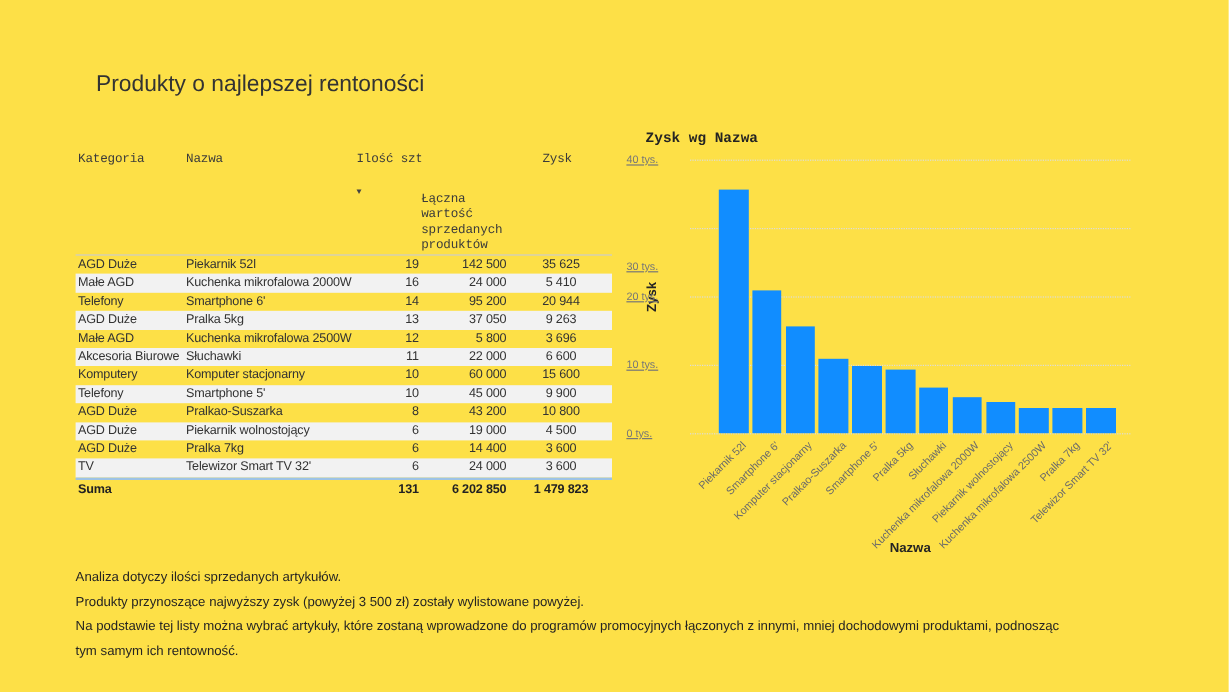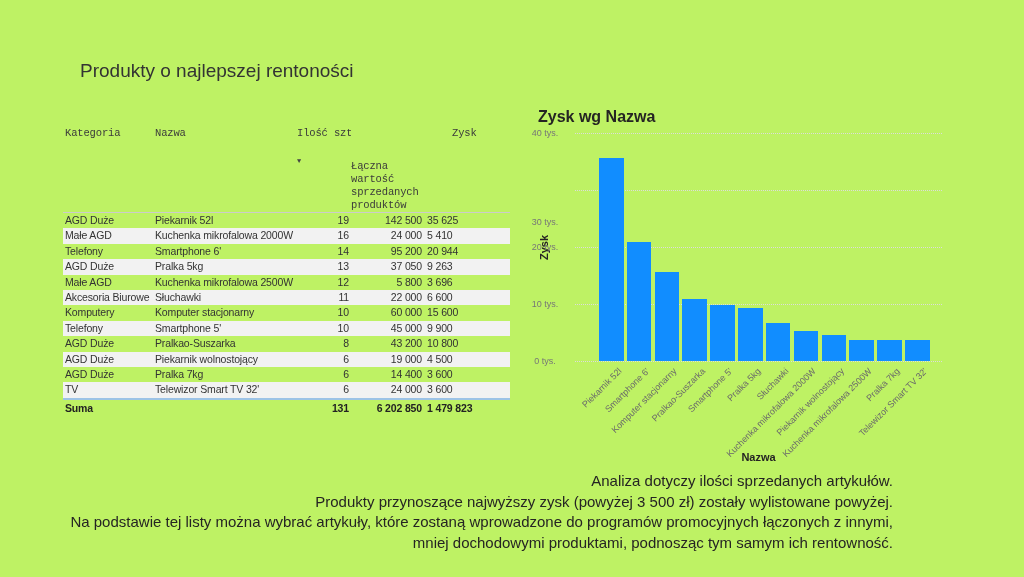--- a/index.html
+++ b/index.html
@@ -1,20 +1,20 @@
 <!DOCTYPE html>
 <html><head>
 <meta charset="utf-8">
 <style>
   * { margin: 0; padding: 0; box-sizing: border-box; }
   html, body { background: #ffffff; }
   body { font-family: "Liberation Sans", sans-serif; }
   #page {
     position: relative; width: 1024px; height: 577px;
-    background: #bef264; overflow: hidden;
+    background: #fde047; overflow: hidden;
   }
 
   
   .page-title {
     position: absolute; left: 80px; top: 60px;
     font-size: 19px; color: #333333; font-weight: 400;
   }
 
   
   .pbi-table {
@@ -26,77 +26,77 @@
     min-height: 44px; padding-top: 2px;
     border-bottom: 1px solid #cccccc;
     color: #3b3b3b;
   }
   .t-head .cell { line-height: 13px; font-family: Liberation Mono, monospace; }
   .cell { flex: 0 0 auto; overflow: hidden; white-space: nowrap; }
   .c0 { width: 92px;  text-align: left;  padding-left: 2px; }
   .c1 { width: 140px; text-align: left; }
   .c2 { width: 56px;  text-align: right; padding-right: 2px; }
   .c3 { width: 76px;  text-align: right; padding-right: 5px; }
-  .c4 { width: 83px;  text-align: left; padding-right: 2px; }
+  .c4 { width: 83px;  text-align: center; padding-right: 2px; }
   .t-head .c2 { text-align: left; padding-left: 2px; }
   .t-head .c3 { white-space: normal; text-align: left; padding-right: 0; margin-top: 33px; }
   .t-head .c4 { text-align: left; padding-left: 25px; }
   .sort-arrow {
     display: block; font-size: 7px; color: #444444;
     margin-top: 17px; line-height: 8px;
   }
   .t-row { display: flex; height: 15.4px; line-height: 15.4px; }
   .t-row:nth-child(even) { background: #f2f2f2; }
   .t-total {
     display: flex; height: 17px; line-height: 16px;
     border-top: 2px solid #9dc3e6; font-weight: 700; color: #222222;
   }
 
   
   .chart {
     position: absolute; left: 537px; top: 108px; width: 440px; height: 365px;
   }
   .chart-title {
     position: absolute; left: 1px; top: 0;
-    font-size: 16px; font-weight: 700; color: #252423;
+    font-size: 12px; font-weight: 700; color: #252423; font-family: Liberation Mono, monospace;
   }
   .plot {
     position: absolute; left: 38px; top: 25px; width: 367px; height: 228px;
   }
   .gridline {
     position: absolute; left: 0; width: 100%; height: 0;
     border-top: 1px dotted #dcdcdc; z-index: 1;
   }
   .bar {
     position: absolute; bottom: 0; background: #118DFF; z-index: 2;
   }
   .ytick {
     position: absolute; right: calc(100% + 7px); width: 46px;
-    text-align: center; font-size: 9px; color: #777777;
-    line-height: 10px; white-space: nowrap; z-index: 1;
+    text-align: left; font-size: 9px; color: #777777;
+    line-height: 10px; white-space: nowrap; z-index: 1; text-decoration: underline;
   }
   .xtick {
     position: absolute; font-size: 9px; color: #6a6a6a; white-space: nowrap;
     transform: rotate(-45deg); transform-origin: top right; z-index: 1;
   }
   .x-axis-title {
     position: absolute; left: 38px; width: 367px; top: 343px;
     text-align: center; font-size: 11px; font-weight: 700; color: #252423;
   }
   .y-axis-title {
     position: absolute; left: 0; top: 25px; height: 228px; width: 14px;
     display: flex; align-items: center; justify-content: center;
     writing-mode: vertical-rl; transform: rotate(180deg);
     font-size: 11px; font-weight: 700; color: #252423;
   }
 
   
   .notes {
     position: absolute; left: 63px; top: 471px; width: 830px;
-    font-size: 15px; line-height: 20.6px; color: #252423; text-align: right;
+    font-size: 11px; line-height: 20.6px; color: #252423;
   }
   .notes p { margin: 0; }
 </style>
 </head>
 <body>
 
 <div id="page">
 
   <div class="page-title">Produkty o najlepszej rentoności</div>
 

